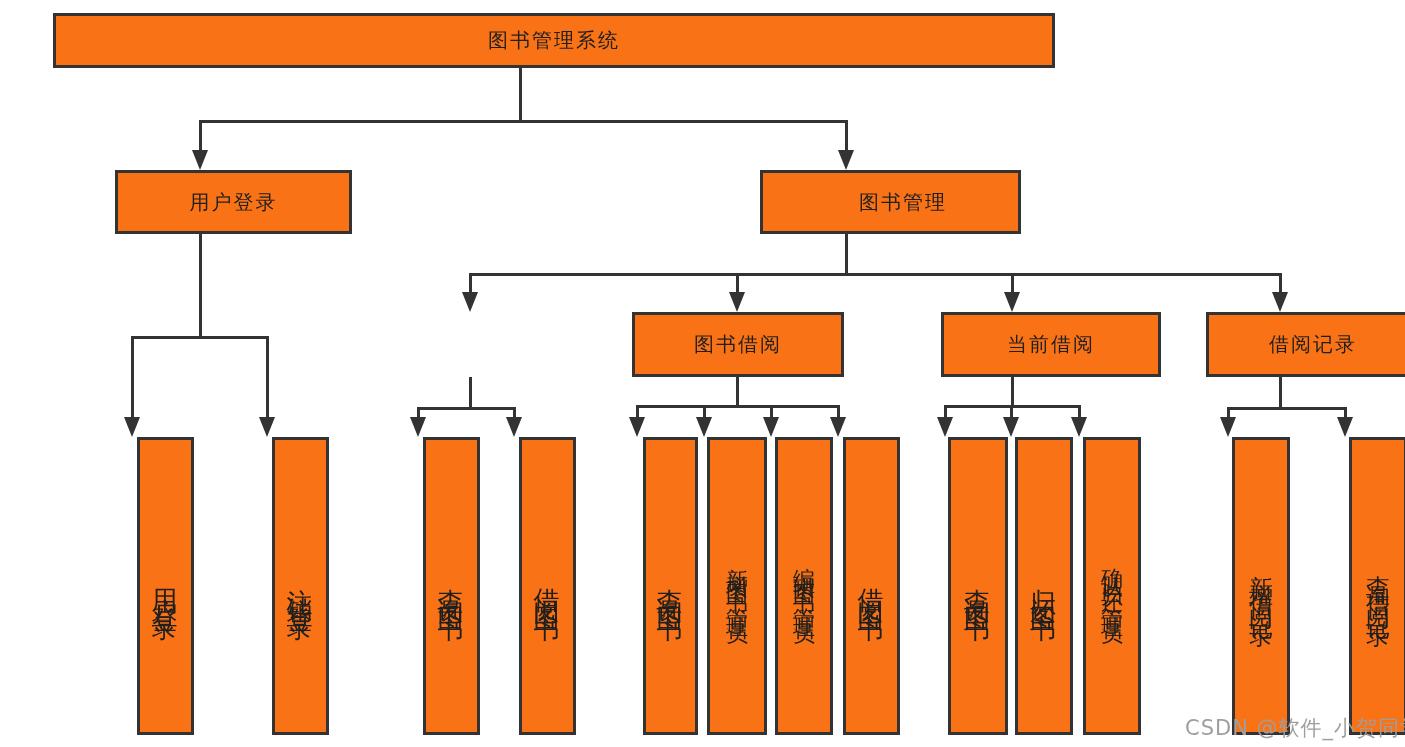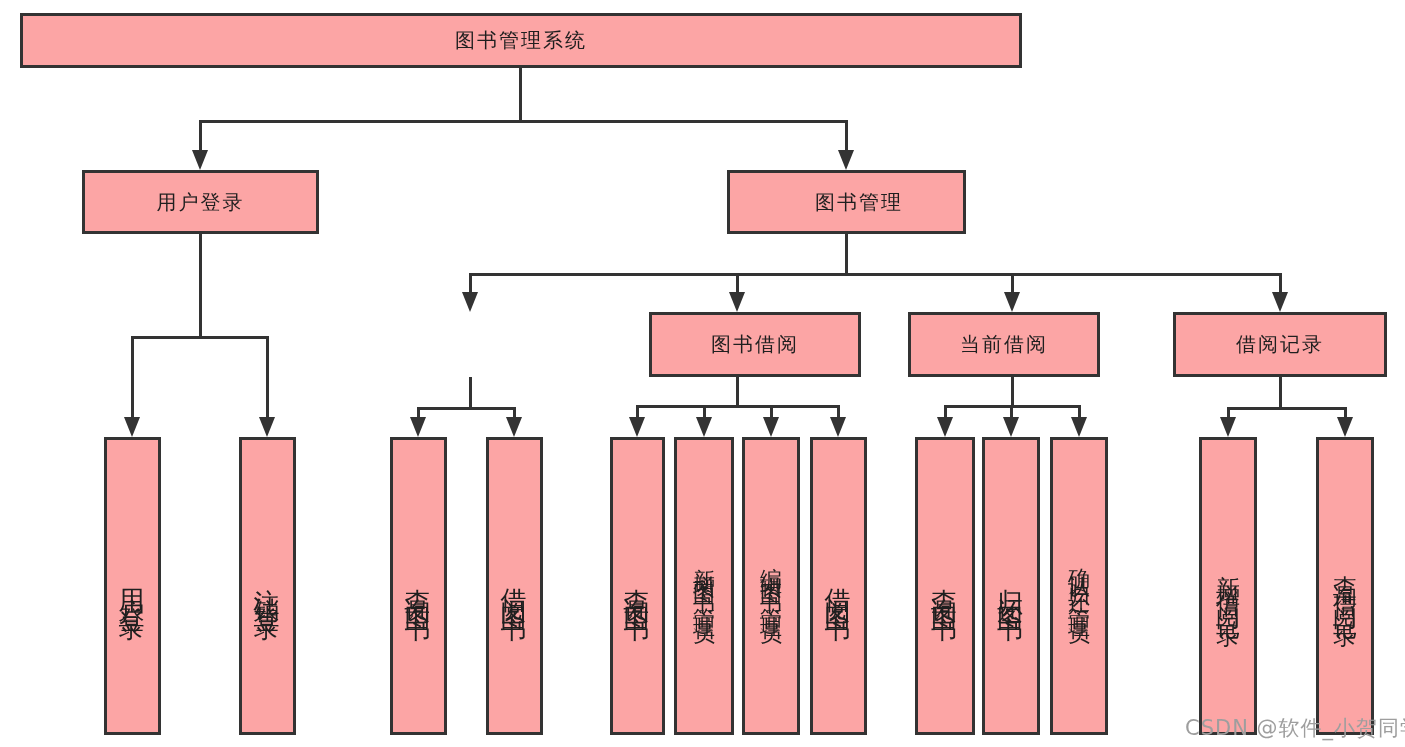--- a/index.html
+++ b/index.html
@@ -9,26 +9,27 @@
     height: 747px;
     background: #ffffff;
     overflow: hidden;
     font-family: "DejaVu Sans", "Liberation Sans", sans-serif;
     color: #1f1f1f;
   }
   .box {
     position: absolute;
     box-sizing: border-box;
     border: 3px solid #333333;
-    background: #fca5a5;
+    background: #f97316;
     display: flex;
     align-items: center;
     justify-content: center;
     text-align: left;
     color: #1f1f1f;
+    margin-left: 33px;
   }
   .h-label { font-size: 20px; letter-spacing: 2px; }
   .v-box {
     writing-mode: vertical-rl;
     text-orientation: mixed;
   }
   .ls-lg { font-size: 26px; letter-spacing: 9px; }   
   .ls-md { font-size: 24px; letter-spacing: 10px; }  
   .ls-sm { font-size: 22px; letter-spacing: 8px; }   
   .hline, .vline { position: absolute; background: #333333; }
@@ -58,42 +59,42 @@
   <div class="box h-label" style="left:20px; top:13px; width:1002px; height:55px;">图书管理系统</div>
 
   <div class="vline" style="left:519px; top:68px; height:55px;"></div>
   <div class="hline" style="left:199px; top:120px; width:648px;"></div>
   <div class="vline" style="left:199px; top:120px; height:34px;"></div>
   <div class="arrow" style="left:192px; top:150px;"></div>
   <div class="vline" style="left:845px; top:120px; height:34px;"></div>
   <div class="arrow" style="left:838px; top:150px;"></div>
 
   <div class="box h-label" style="left:82px; top:170px; width:237px; height:64px;">用户登录</div>
-  <div class="box h-label" style="left:727px; top:170px; width:239px; height:64px;padding-left:25px;">图书管理</div>
+  <div class="box h-label" style="left:727px; top:170px; width:261px; height:64px;padding-left:25px;">图书管理</div>
 
   <div class="vline" style="left:199px; top:233px; height:106px;"></div>
   <div class="hline" style="left:131px; top:336px; width:138px;"></div>
   <div class="vline" style="left:131px; top:336px; height:85px;"></div>
   <div class="arrow" style="left:124px; top:417px;"></div>
   <div class="vline" style="left:266px; top:336px; height:85px;"></div>
   <div class="arrow" style="left:259px; top:417px;"></div>
 
   <div class="vline" style="left:845px; top:233px; height:43px;"></div>
   <div class="hline" style="left:469px; top:273px; width:812px;"></div>
   <div class="vline" style="left:469px; top:273px; height:20px;"></div>
   <div class="arrow" style="left:462px; top:292px;"></div>
   <div class="vline" style="left:736px; top:273px; height:20px;"></div>
   <div class="arrow" style="left:729px; top:292px;"></div>
   <div class="vline" style="left:1011px; top:273px; height:20px;"></div>
   <div class="arrow" style="left:1004px; top:292px;"></div>
   <div class="vline" style="left:1279px; top:273px; height:20px;"></div>
   <div class="arrow" style="left:1272px; top:292px;"></div>
 
-  <div class="box h-label" style="left:649px; top:312px; width:212px; height:65px;">图书借阅</div>
-  <div class="box h-label" style="left:908px; top:312px; width:192px; height:65px;">当前借阅</div>
+  <div class="box h-label" style="left:599px; top:312px; width:212px; height:65px;">图书借阅</div>
+  <div class="box h-label" style="left:908px; top:312px; width:220px; height:65px;">当前借阅</div>
   <div class="box h-label" style="left:1173px; top:312px; width:214px; height:65px;">借阅记录</div>
 
   <div class="vline" style="left:469px; top:377px; height:33px;"></div>
   <div class="hline" style="left:417px; top:407px; width:99px;"></div>
   <div class="vline" style="left:417px; top:407px; height:14px;"></div>
   <div class="arrow" style="left:410px; top:417px;"></div>
   <div class="vline" style="left:513px; top:407px; height:14px;"></div>
   <div class="arrow" style="left:506px; top:417px;"></div>
 
   <div class="vline" style="left:736px; top:377px; height:31px;"></div>

